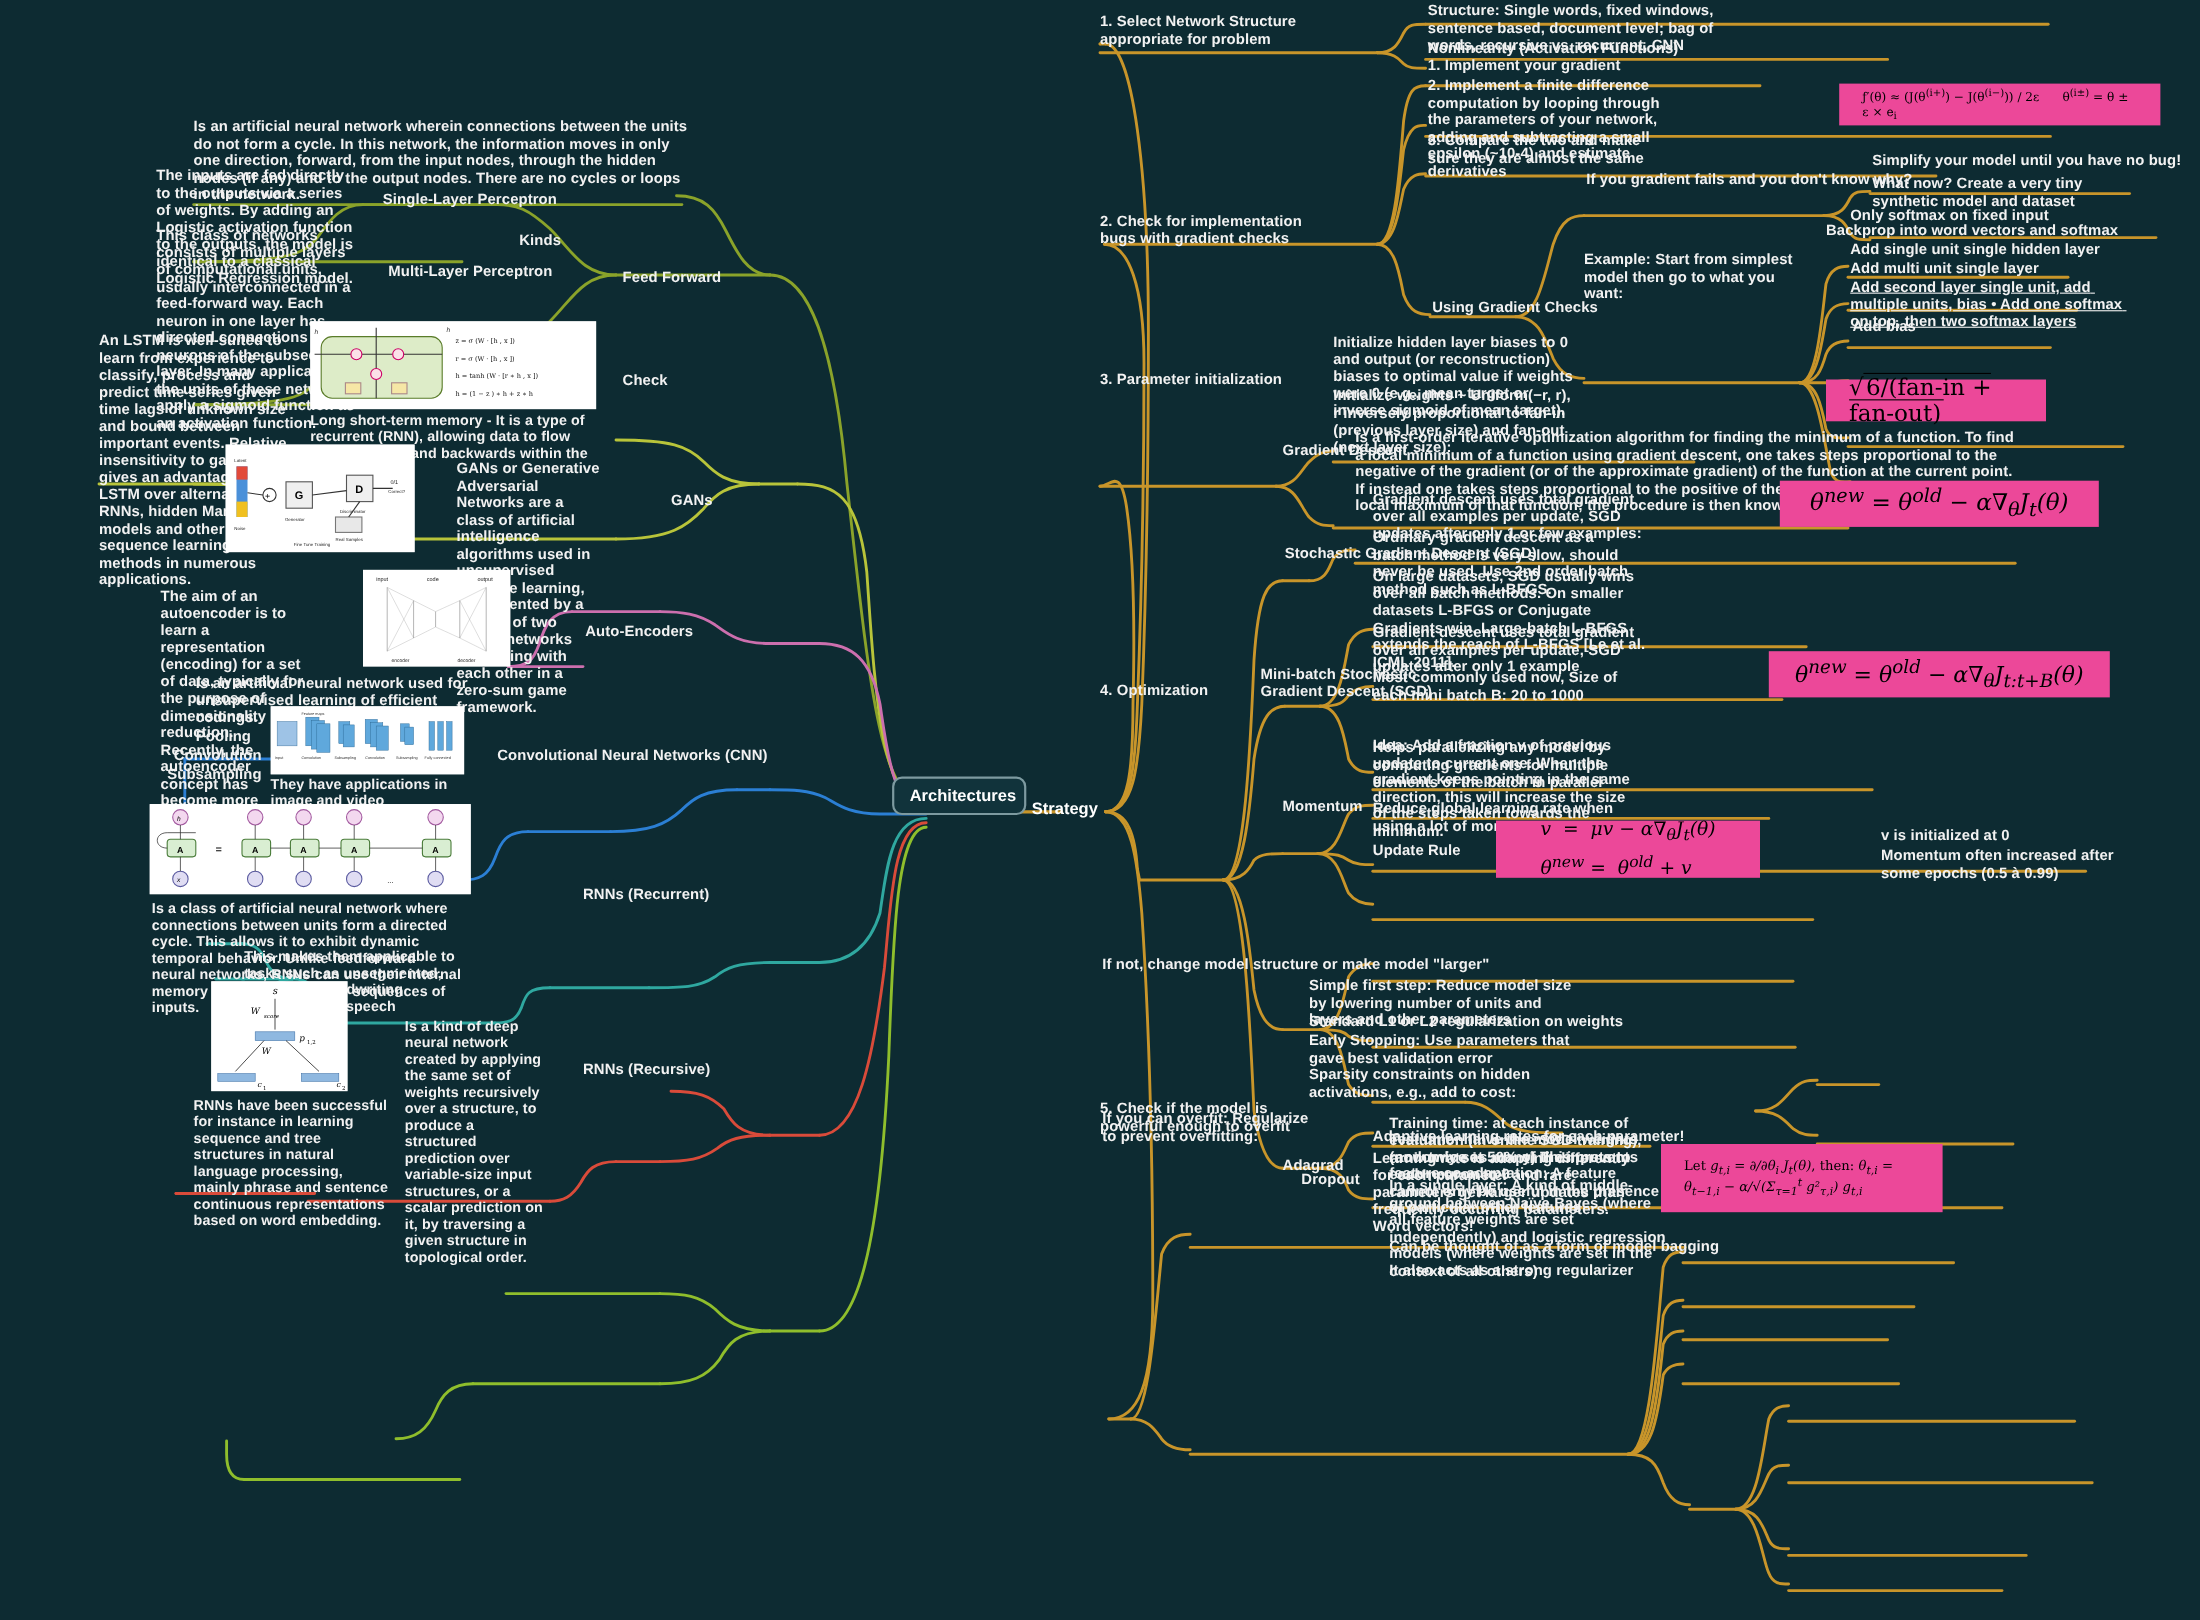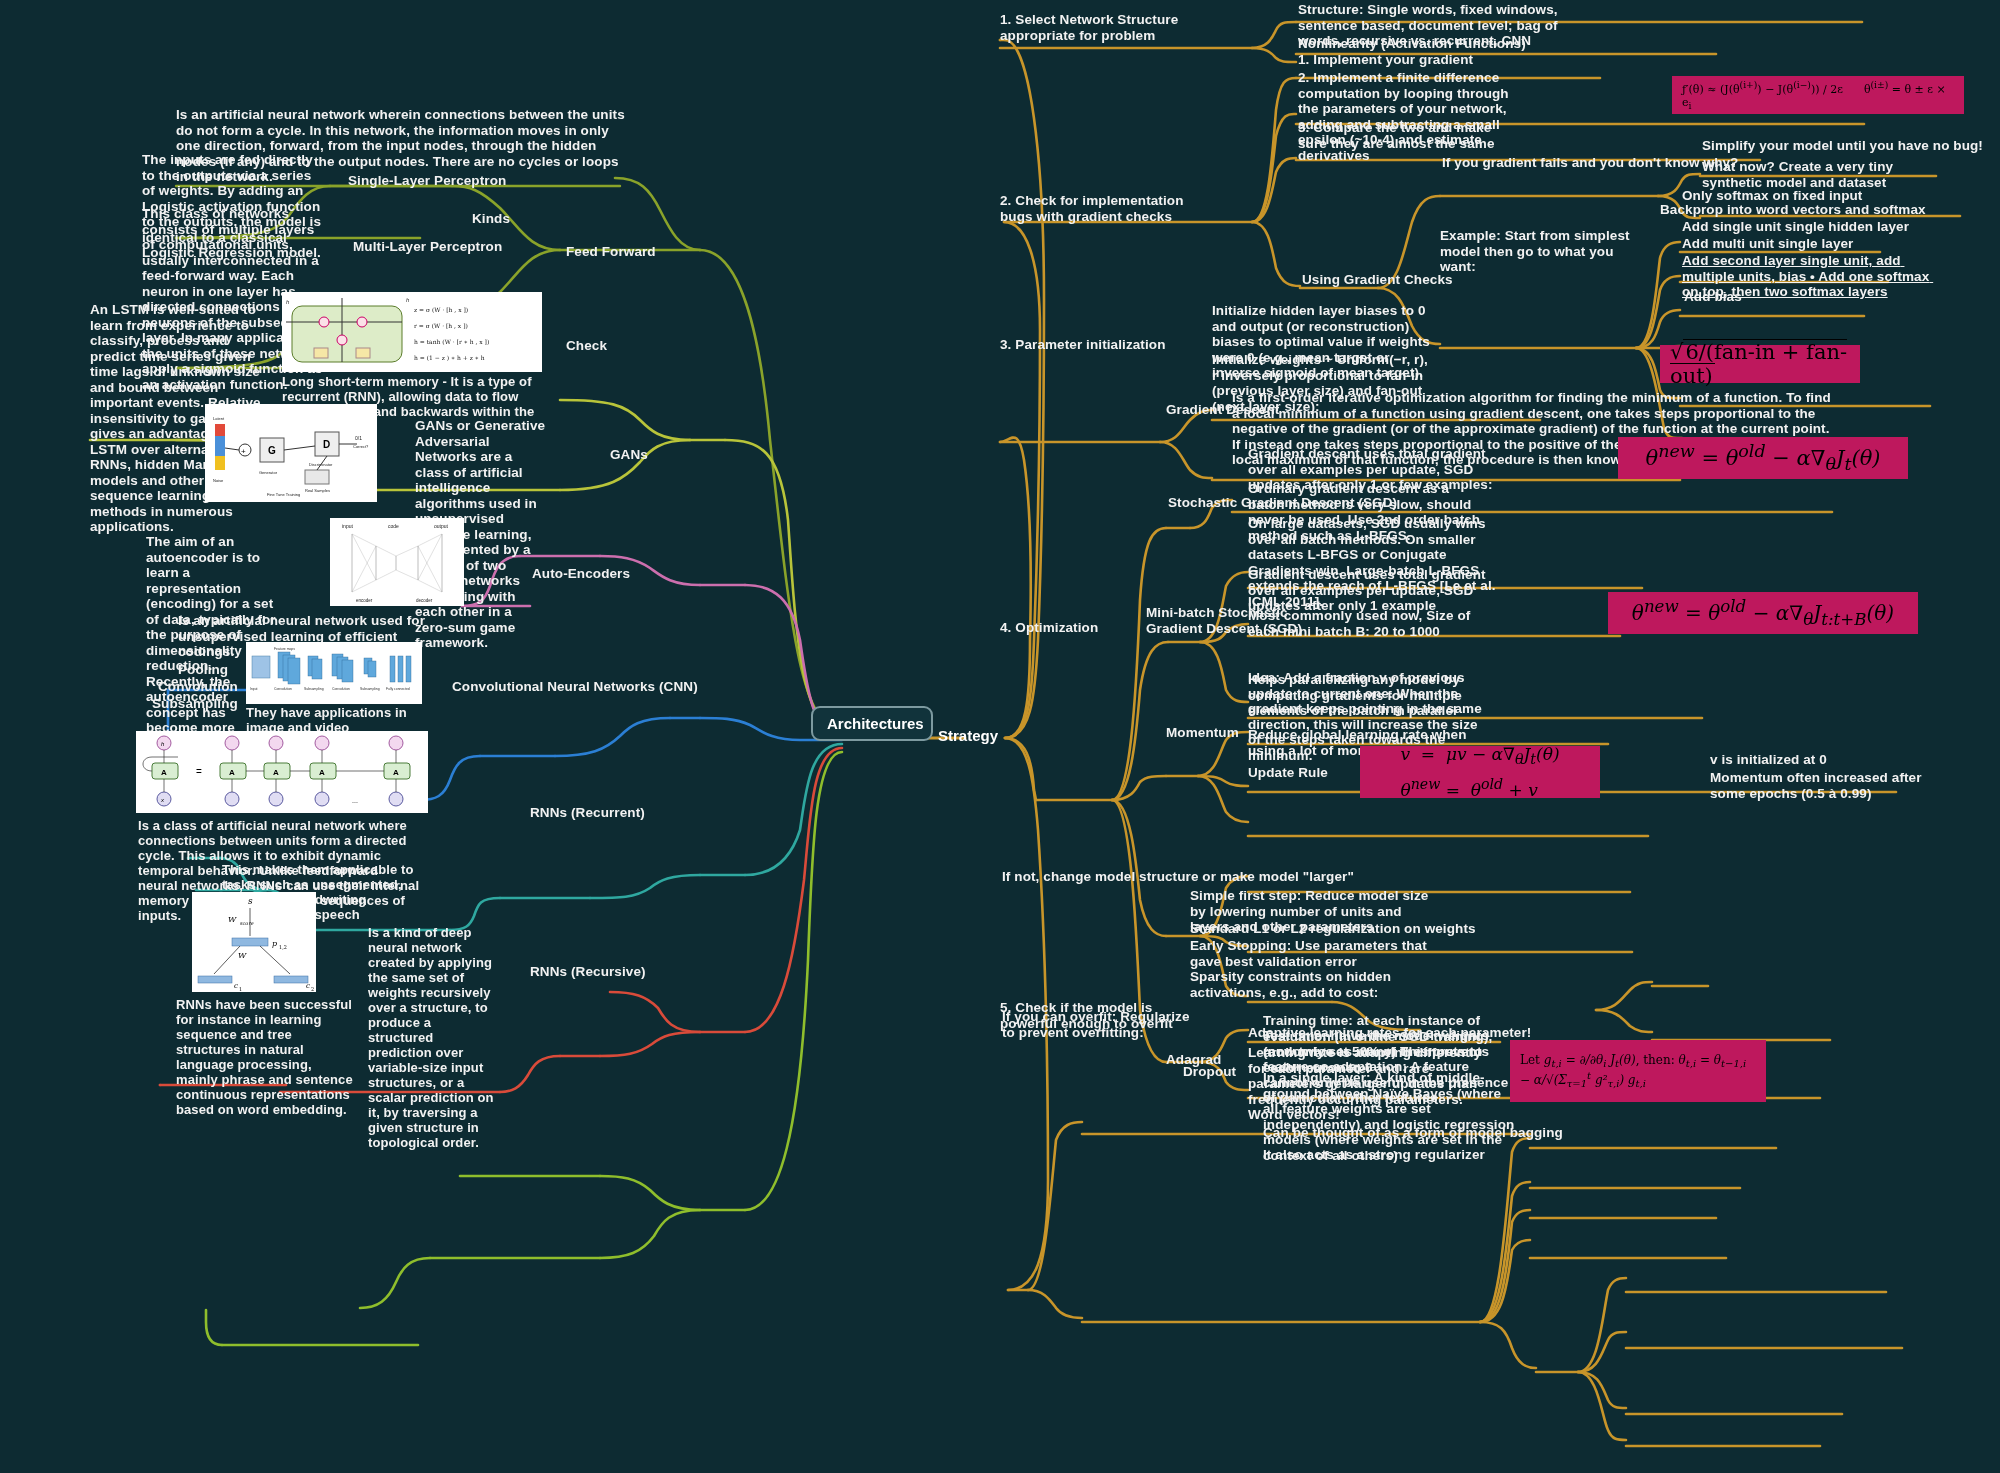--- a/index.html
+++ b/index.html
@@ -41,27 +41,27 @@
     text-align: center;
   }
   .plainroot {
     position: absolute;
     color: #ffffff;
     font-size: 15px;
     font-weight: bold;
   }
   .formula {
     position: absolute;
-    background: #be185d;
+    background: #ec4899;
     color: #000000;
     font-family: "DejaVu Serif", serif;
     display: flex;
     align-items: center;
     justify-content: center;
-    padding: 6px 10px;
+    padding: 6px 21px;
     box-sizing: border-box;
   }
   .fig {
     position: absolute;
     background: #ffffff;
     box-sizing: border-box;
     overflow: hidden;
   }
   .fig svg { display:block; }
   .mono { font-family: "DejaVu Serif", serif; font-style: italic; }

